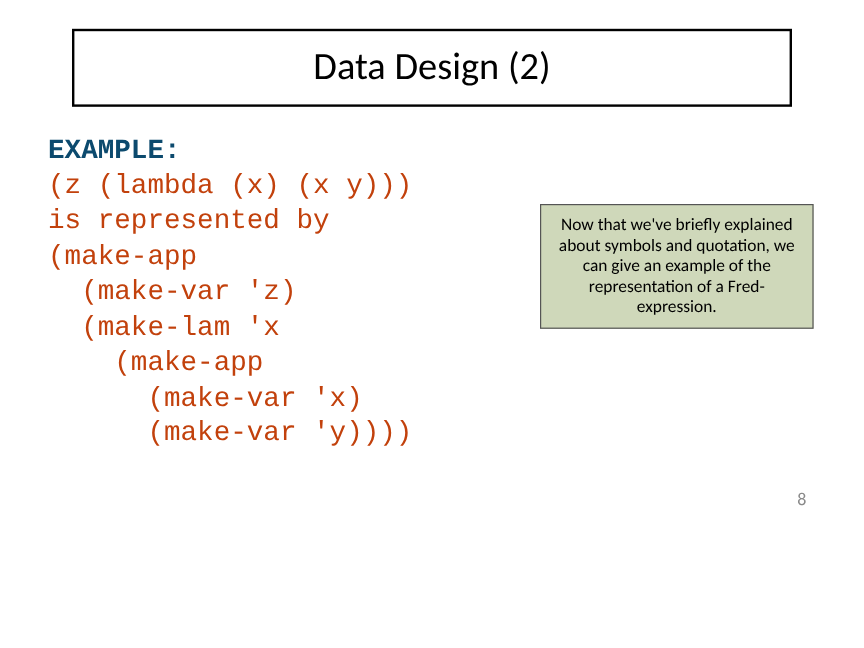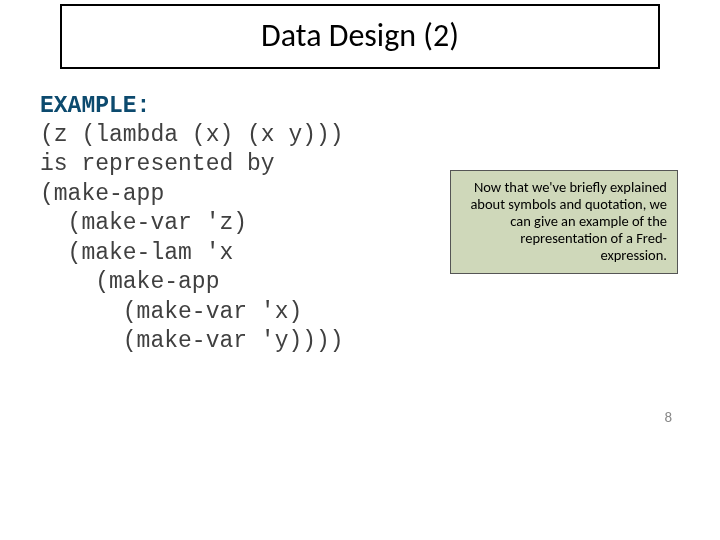--- a/index.html
+++ b/index.html
@@ -7,21 +7,21 @@
     width: 720px;
     height: 540px;
     background: #ffffff;
     font-family: Calibri, 'Segoe UI', Arial, sans-serif;
     overflow: hidden;
   }
   .slide {
     position: relative;
     width: 720px;
     height: 444px;
-    padding: 4px 40px;
+    padding: 24px 40px;
   }
   .title-box {
     border: 2px solid #000;
     padding: 10px 28px 12px 28px;
     margin: 0 auto 24px auto;
     width: 600px;
     text-align: center;
   }
   .title-box h1 {
     font-size: 32px;
@@ -31,37 +31,37 @@
   .example-label {
     font-family: Consolas, 'Courier New', monospace;
     font-size: 23px;
     font-weight: bold;
     color: #0c4a6e;
     margin-bottom: 2px;
   }
   .code-block {
     font-family: Consolas, 'Courier New', monospace;
     font-size: 23px;
-    color: #404040;
+    color: #c2410c;
     line-height: 1.28;
     white-space: pre;
     width: 400px;
   }
   .note-box {
     position: absolute;
     top: 170px;
     right: 42px;
     width: 228px;
     background: #cfd8ba;
     border: 1.5px solid #555;
     padding: 8px 10px;
     font-family: Calibri, 'Segoe UI', Arial, sans-serif;
     font-size: 14.5px;
     line-height: 1.18;
-    text-align: right;
+    text-align: center;
     color: #000;
   }
   .page-number {
     position: absolute;
     bottom: 18px;
     right: 48px;
     font-size: 15px;
     color: #8a8a8a;
     font-family: Calibri, 'Segoe UI', Arial, sans-serif;
   }

